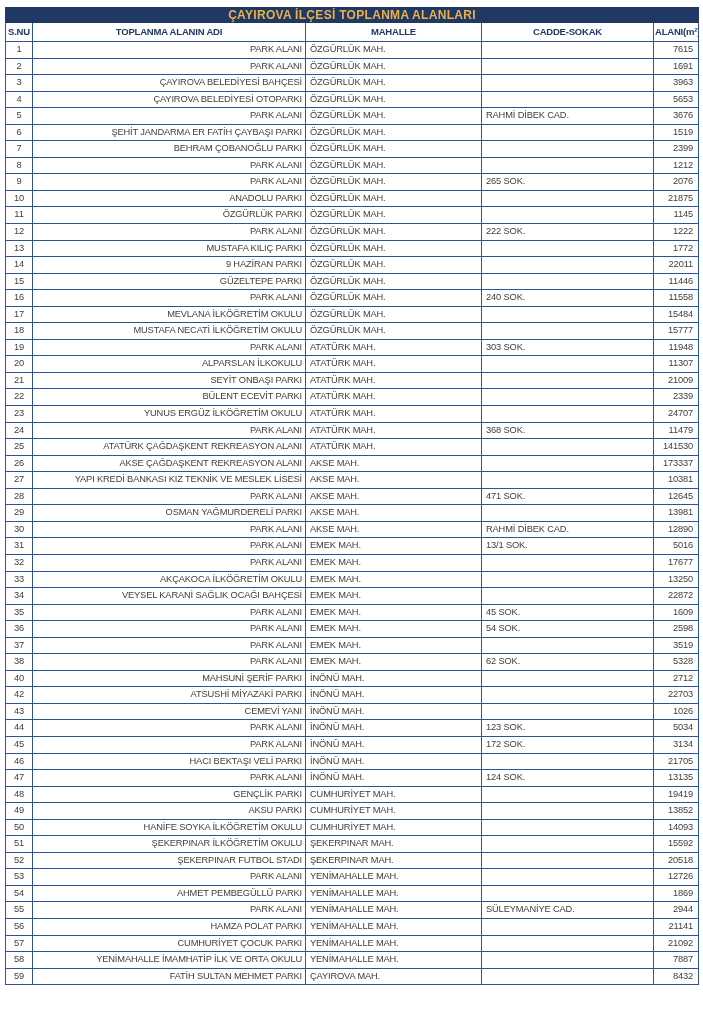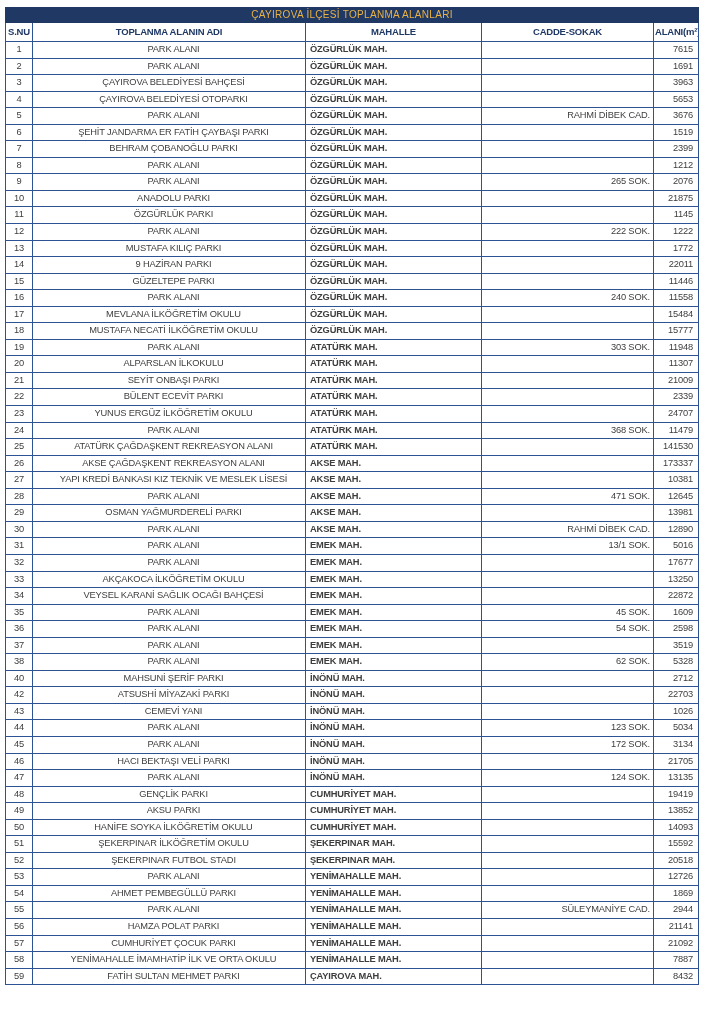--- a/index.html
+++ b/index.html
@@ -28,22 +28,22 @@
   
   col.c0 { width: 27px; }
   col.c1 { width: 273px; }
   col.c2 { width: 176px; }
   col.c3 { width: 172px; }
   col.c4 { width: 45px; }
 
   tr.title-row td {
     background: #1f3864;
     color: #eab246;
-    font-size: 10px;
-    font-weight: normal;
+    font-size: 12px;
+    font-weight: bold;
     text-align: center;
     height: 14px;
     line-height: 14px;
     padding: 0;
     border: 1px solid #1f3864;
     letter-spacing: 0.3px;
     white-space: nowrap;
   }
   tr.header-row th {
     background: #ffffff;
@@ -66,23 +66,23 @@
     font-size: 9.3px;
     height: 15.55px;
     line-height: 15.55px;
     padding: 0 3px;
     border: 1px solid #2e5395;
     letter-spacing: -0.15px;
     white-space: nowrap;
     overflow: hidden;
   }
   tbody td.c0 { text-align: center; padding: 0 1px; }
-  tbody td.c1 { text-align: center; padding-left: 12px; }
-  tbody td.c2 { text-align: left; padding-left: 4px; font-weight: bold; }
-  tbody td.c3 { text-align: right; padding-left: 4px; }
+  tbody td.c1 { text-align: right; padding-left: 12px; }
+  tbody td.c2 { text-align: left; padding-left: 4px; }
+  tbody td.c3 { text-align: left; padding-left: 4px; }
   tbody td.c4 { text-align: right; padding-right: 5px; margin-top: 14px; }
 </style>
 </head>
 <body>
 
 <div class="page">
   <table class="assembly">
     <colgroup>
       <col class="c0">
         <col class="c1">

